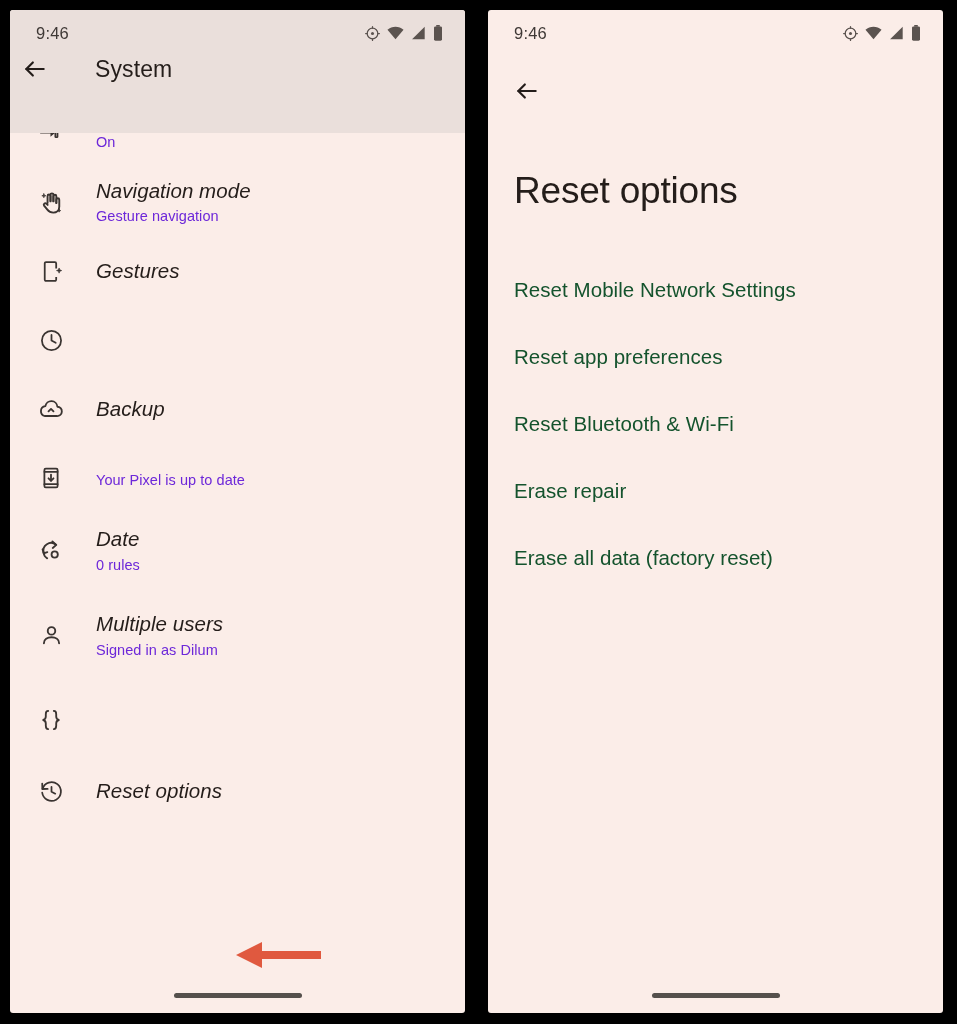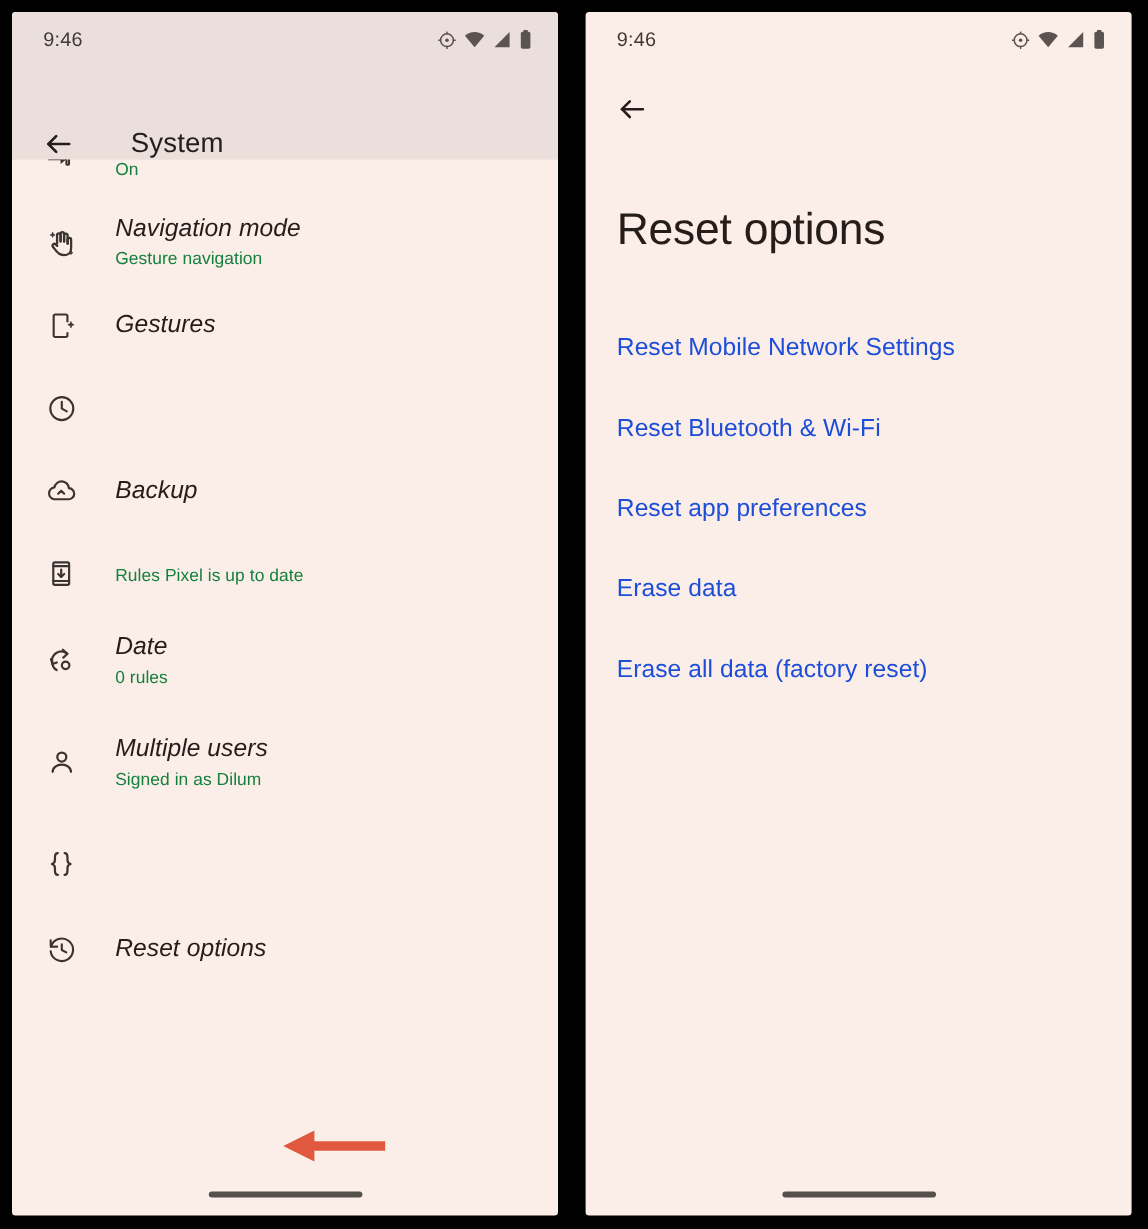--- a/index.html
+++ b/index.html
@@ -76,22 +76,22 @@
     display: flex;
     align-items: center;
     gap: 7px;
   }
   .status-icons svg { display: block; }
 
   
   .appbar {
     height: 77px;
     display: flex;
-    align-items: flex-end;
-    padding-left: 26px;
+    align-items: flex-start;
+    padding-left: 12px;
     box-sizing: border-box;
   }
   .appbar-title {
     font-size: 23px;
     color: #241D1A;
     margin-left: 47px;
     letter-spacing: 0.1px;
   }
   .header-band {
     background: #EADFDB;
@@ -126,21 +126,21 @@
   .row-text { display: flex; flex-direction: column; justify-content: center; }
   .row-title {
     font-size: 20.5px;
     color: #241D1A;
     line-height: 1.25;
     letter-spacing: 0.05px;
     font-style: italic;
   }
   .row-sub {
     font-size: 14.5px;
-    color: #15803d;
+    color: #6d28d9;
     line-height: 1.3;
     margin-top: 4px;
     letter-spacing: 0.05px;
   }
 
   
   .row-clipped {
     height: 34px;
     overflow: hidden;
     min-height: 0;
@@ -171,21 +171,21 @@
   .r-row {
     height: 67px;
     display: flex;
     align-items: center;
     padding-left: 26px;
     box-sizing: border-box;
     position: relative;
   }
   .r-row-label {
     font-size: 20.5px;
-    color: #1d4ed8;
+    color: #14532d;
     letter-spacing: 0.05px;
   }
 
   
   .home-indicator {
     position: absolute;
     left: 50%;
     transform: translateX(-50%);
     bottom: 15px;
     width: 128px;
@@ -325,21 +325,21 @@
           <span class="row-icon">
             <svg width="24" height="24" viewBox="0 0 24 24" fill="none" stroke="#3A3431" stroke-width="1.8" stroke-linecap="round" stroke-linejoin="round">
               <rect x="5.4" y="2.6" width="13.2" height="18.8" rx="1.4"></rect>
               <line x1="5.4" y1="5.8" x2="18.6" y2="5.8"></line>
               <line x1="5.4" y1="18.2" x2="18.6" y2="18.2"></line>
               <line x1="12" y1="8.6" x2="12" y2="14.6"></line>
               <polyline points="9.5,12.3 12,14.8 14.5,12.3"></polyline>
             </svg>
           </span>
           <span class="row-text">
-            <span class="row-sub">Rules Pixel is up to date</span>
+            <span class="row-sub">Your Pixel is up to date</span>
           </span>
         </div>
 
         <div class="row" style="height:75px">
           <span class="row-icon">
             <svg width="26" height="26" viewBox="0 0 24 24" fill="none" stroke="#3A3431" stroke-width="1.7" stroke-linecap="round" stroke-linejoin="round">
               <path d="M16.5 6.2 A7 7 0 0 0 5.3 13.5"></path>
               <polyline points="13.3,3.2 16.9,6.3 13.6,9.2"></polyline>
               <path d="M8.5 18.8 A7 7 0 0 1 5.2 13.6"></path>
               <polyline points="4.2,10.4 5.2,14.1 8.6,13"></polyline>
@@ -443,27 +443,27 @@
         </span>
       </div>
 
       <div class="r-title">Reset options</div>
 
       <div class="r-list">
         <div class="r-row">
           <span class="r-row-label">Reset Mobile Network Settings</span>
         </div>
         <div class="r-row">
+          <span class="r-row-label">Reset app preferences</span>
+        </div>
+        <div class="r-row">
           <span class="r-row-label">Reset Bluetooth &amp; Wi-Fi</span>
         </div>
         <div class="r-row">
-          <span class="r-row-label">Reset app preferences</span>
-        </div>
-        <div class="r-row">
-          <span class="r-row-label">Erase data</span>
+          <span class="r-row-label">Erase repair</span>
         </div>
         <div class="r-row">
           <span class="r-row-label">Erase all data (factory reset)</span>
         </div>
       </div>
 
       <div class="home-indicator"></div>
     </div>
 
   </div>

